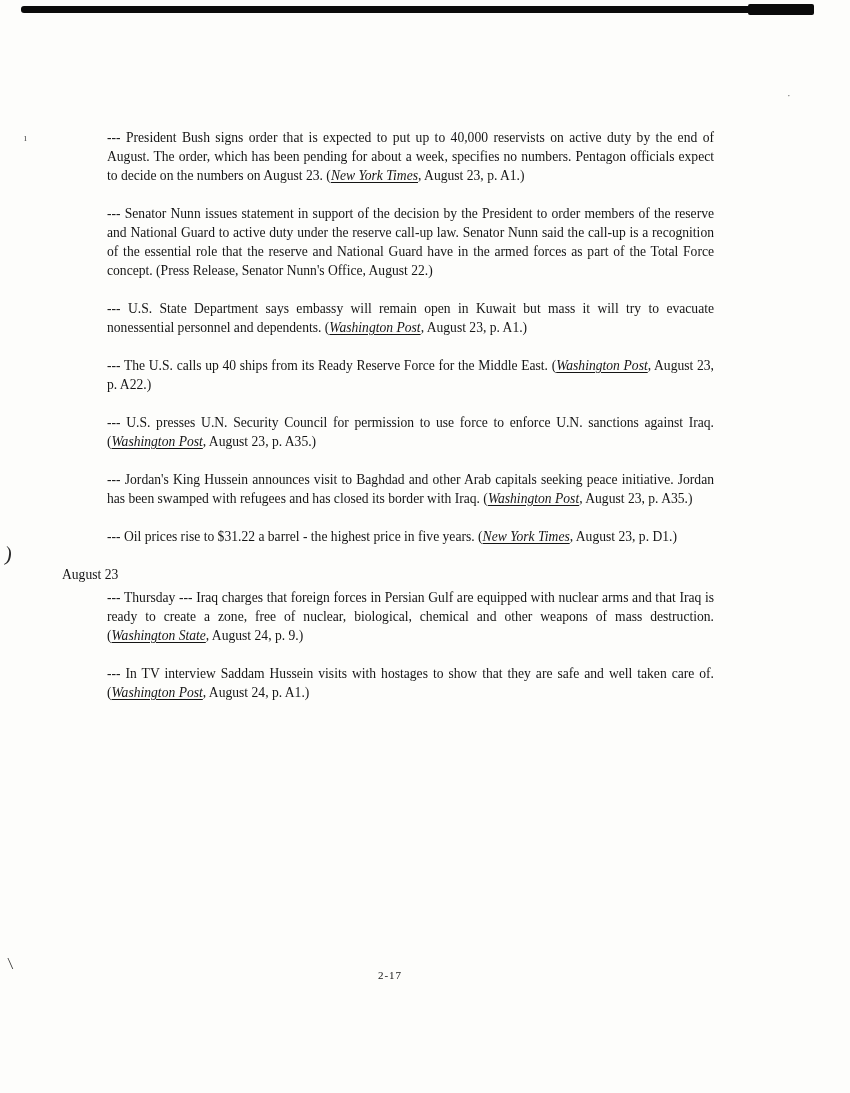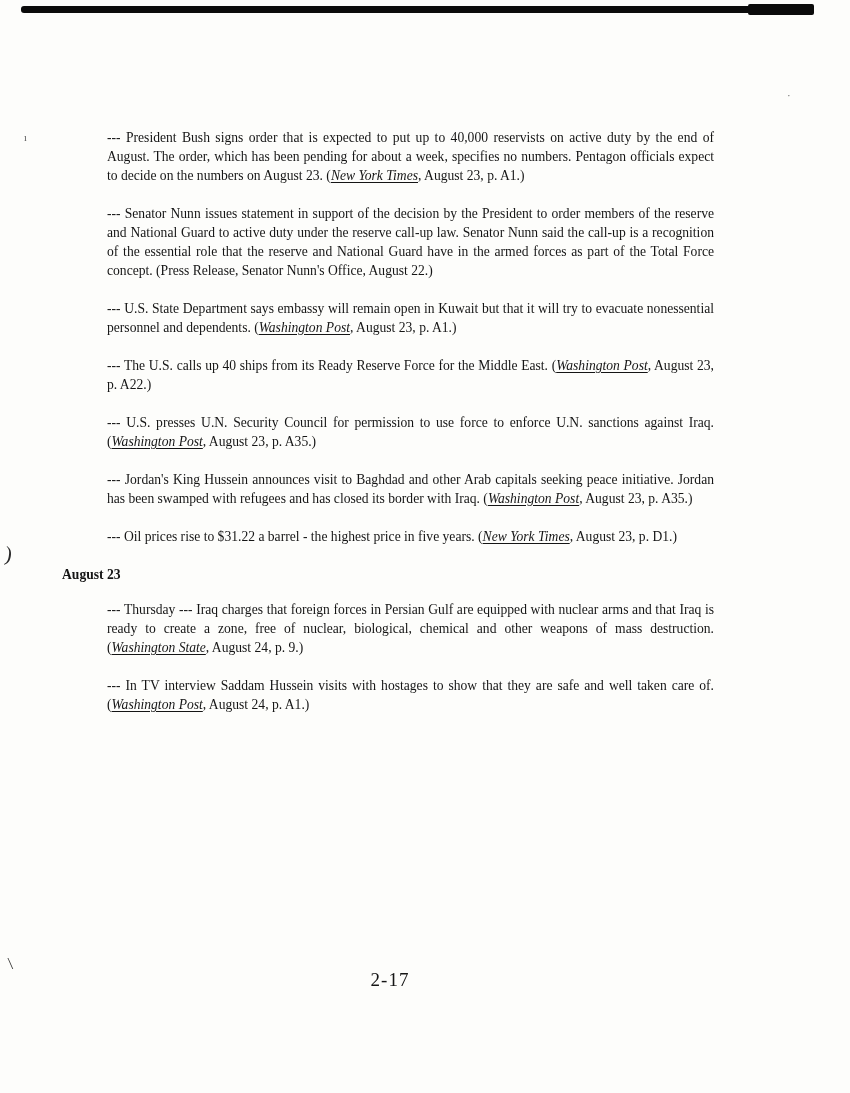--- a/index.html
+++ b/index.html
@@ -21,33 +21,33 @@
     left: 107px;
     top: 128px;
     width: 607px;
     font-size: 13.6px;
     line-height: 19px;
     text-align: justify;
   }
   .para { margin: 0 0 19px 0; }
   .heading {
     font-size: 13.6px;
-    font-weight: bold;
-    margin: 0 0 16px -45px;
+    font-weight: normal;
+    margin: 0 0 4px -45px;
     text-align: left;
     line-height: 19px;
   }
   .underline { text-decoration: underline; text-underline-offset: 2px; font-style: italic; }
   .page-number {
     position: absolute;
     left: 335px;
     top: 969px;
     width: 110px;
     text-align: center;
-    font-size: 19px;
+    font-size: 11px;
     letter-spacing: 1px;
   }
   .margin-mark { position: absolute; color: #2a2a2a; user-select: none; }
   .mark-tick { left: 24px; top: 132px; font-size: 10px; color: #555; }
   .mark-paren { left: 5px;  top: 542px; font-size: 21px; transform: rotate(9deg); }
   .mark-slash { left: 8px;  top: 954px; font-size: 17px; transform: rotate(-5deg); }
   .mark-dot   { left: 787px; top: 89px; font-size: 11px; color: #666; }
 </style>
 </head>
 <body>
@@ -58,21 +58,21 @@
   <div class="scan-bar bar-right"></div>
 
   <span class="margin-mark mark-tick">ı</span>
   <span class="margin-mark mark-paren">)</span>
   <span class="margin-mark mark-slash">\</span>
   <span class="margin-mark mark-dot">·</span>
 
   <main class="doc-body">
       <p class="para"><span class="">--- President Bush signs order that is expected to put up to 40,000 reservists on active duty by the end of August. The order, which has been pending for about a week, specifies no numbers. Pentagon officials expect to decide on the numbers on August 23. (</span><span class="underline">New York Times</span><span class="">, August 23, p. A1.)</span></p>
       <p class="para"><span class="">--- Senator Nunn issues statement in support of the decision by the President to order members of the reserve and National Guard to active duty under the reserve call-up law. Senator Nunn said the call-up is a recognition of the essential role that the reserve and National Guard have in the armed forces as part of the Total Force concept. (Press Release, Senator Nunn's Office, August 22.)</span></p>
-      <p class="para"><span class="">--- U.S. State Department says embassy will remain open in Kuwait but that it will try to evacuate nonessential personnel and dependents.  (</span><span class="underline">Washington Post</span><span class="">, August 23, p. A1.)</span></p>
+      <p class="para"><span class="">--- U.S. State Department says embassy will remain open in Kuwait but mass it will try to evacuate nonessential personnel and dependents.  (</span><span class="underline">Washington Post</span><span class="">, August 23, p. A1.)</span></p>
       <p class="para"><span class="">--- The U.S. calls up 40 ships from its Ready Reserve Force for the Middle East. (</span><span class="underline">Washington Post</span><span class="">, August 23, p. A22.)</span></p>
       <p class="para"><span class="">--- U.S. presses U.N. Security Council for permission to use force to enforce U.N. sanctions against Iraq. (</span><span class="underline">Washington Post</span><span class="">, August 23, p. A35.)</span></p>
       <p class="para"><span class="">--- Jordan's King Hussein announces visit to Baghdad and other Arab capitals seeking peace initiative. Jordan has been swamped with refugees and has closed its border with Iraq.  (</span><span class="underline">Washington Post</span><span class="">, August 23, p. A35.)</span></p>
       <p class="para"><span class="">--- Oil prices rise to $31.22 a barrel - the highest price in five years.  (</span><span class="underline">New York Times</span><span class="">, August 23, p. D1.)</span></p>
       <h2 class="heading">August 23</h2>
       <p class="para"><span class="">--- Thursday --- Iraq charges that foreign forces in Persian Gulf are equipped with nuclear arms and that Iraq is ready to create a zone, free of nuclear, biological, chemical and other weapons of mass destruction. (</span><span class="underline">Washington State</span><span class="">, August 24, p. 9.)</span></p>
       <p class="para"><span class="">---  In TV interview Saddam Hussein visits with hostages to show that they are safe and well taken care of. (</span><span class="underline">Washington Post</span><span class="">, August 24, p. A1.)</span></p>
     </main>
 
   <div class="page-number">2-17</div>

